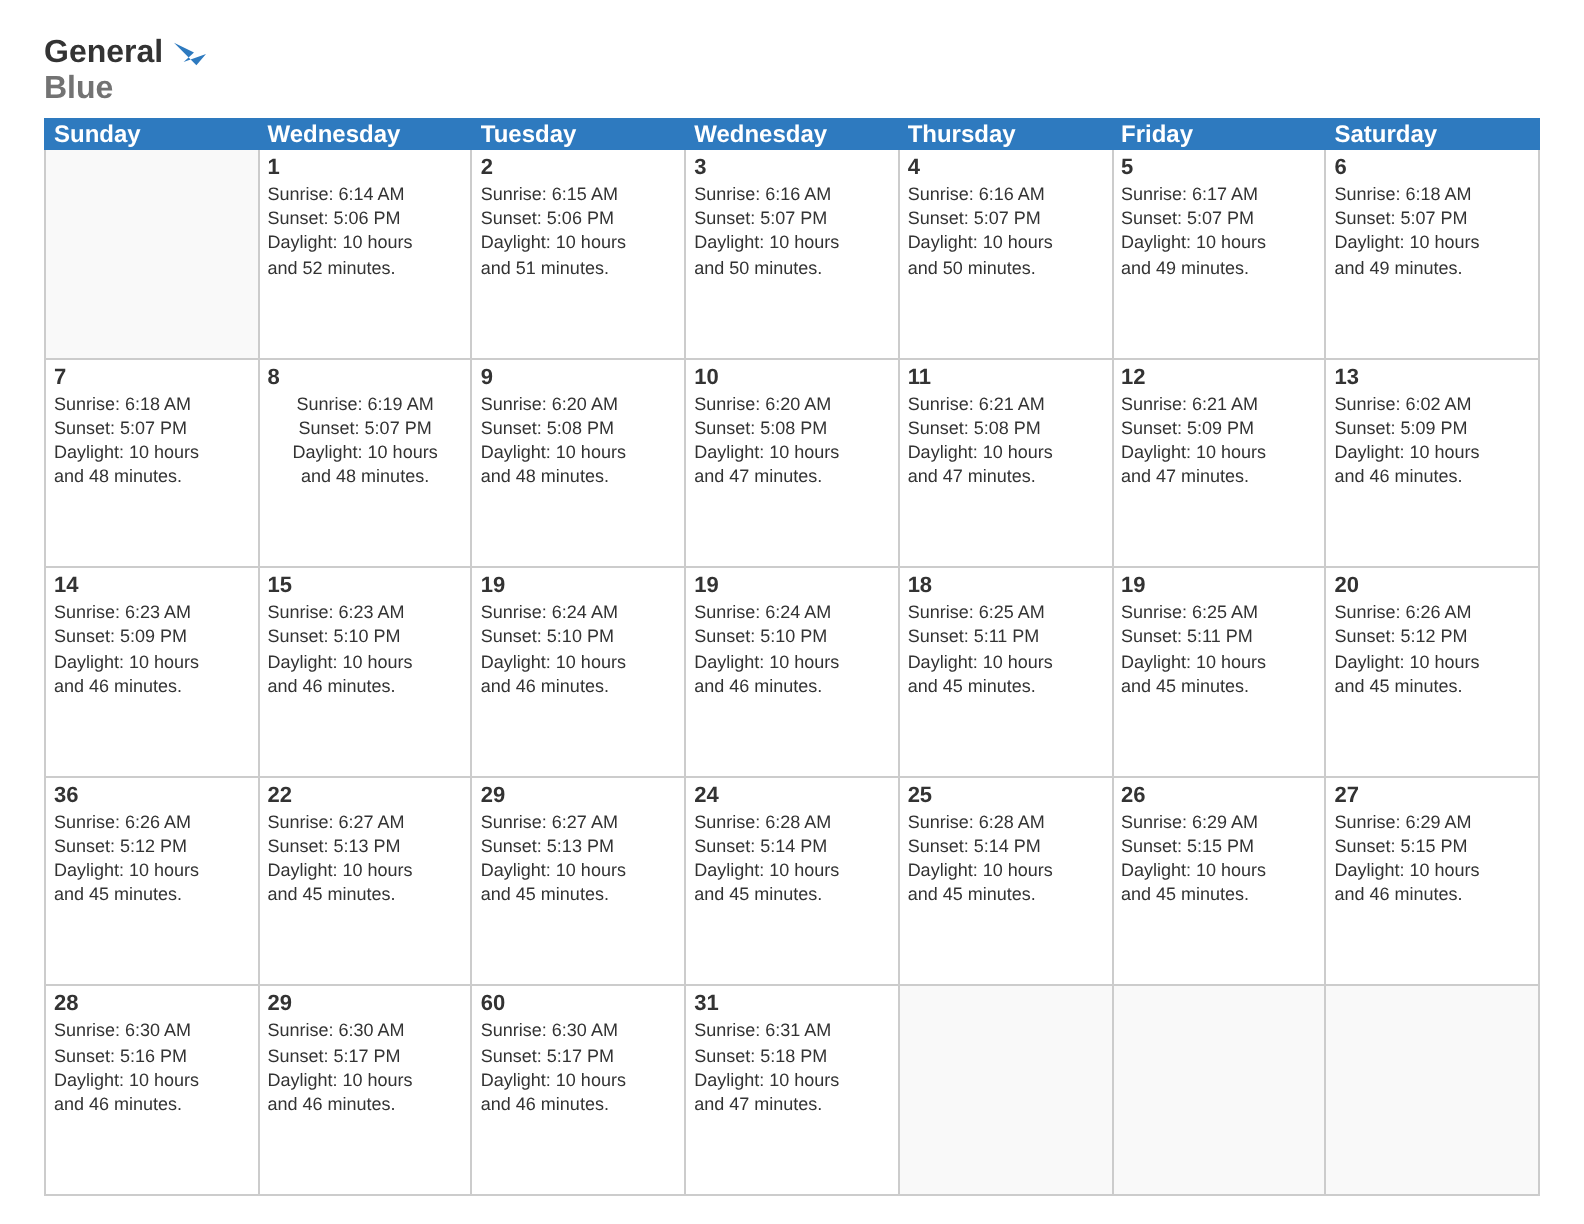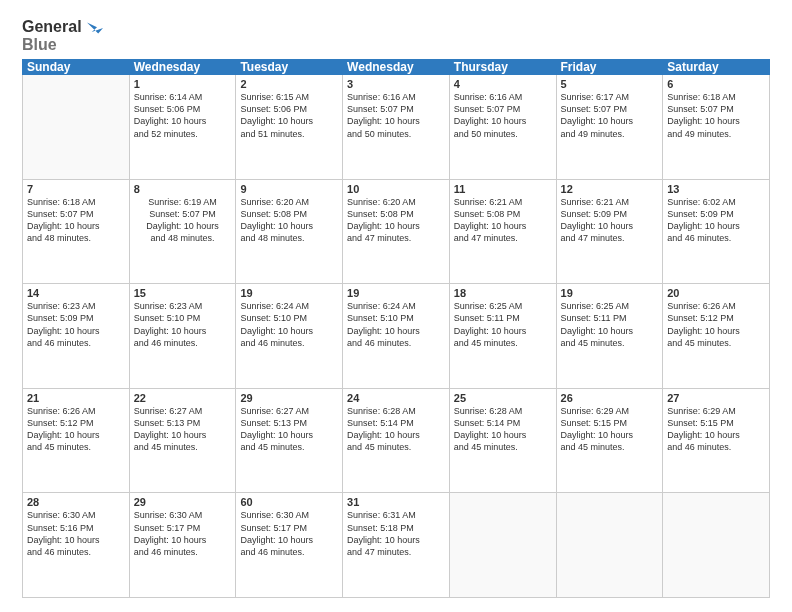--- a/index.html
+++ b/index.html
@@ -256,21 +256,21 @@
           <td>
             <span class="day-num">20</span>
             <div class="day-info" style="white-space: pre-line;">Sunrise: 6:26 AM
 Sunset: 5:12 PM
 Daylight: 10 hours
 and 45 minutes.</div>
           </td>
         </tr>
         <tr>
           <td>
-            <span class="day-num">21</span>
+            <span class="day-num">36</span>
             <div class="day-info" style="white-space: pre-line;">Sunrise: 6:26 AM
 Sunset: 5:12 PM
 Daylight: 10 hours
 and 45 minutes.</div>
           </td>
           <td>
             <span class="day-num">22</span>
             <div class="day-info" style="white-space: pre-line;">Sunrise: 6:27 AM
 Sunset: 5:13 PM
 Daylight: 10 hours

